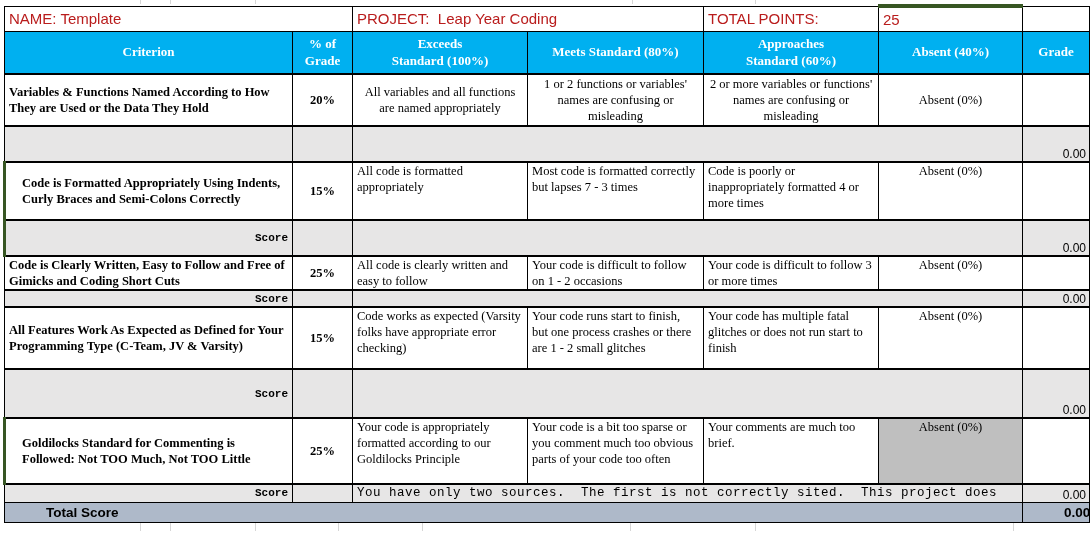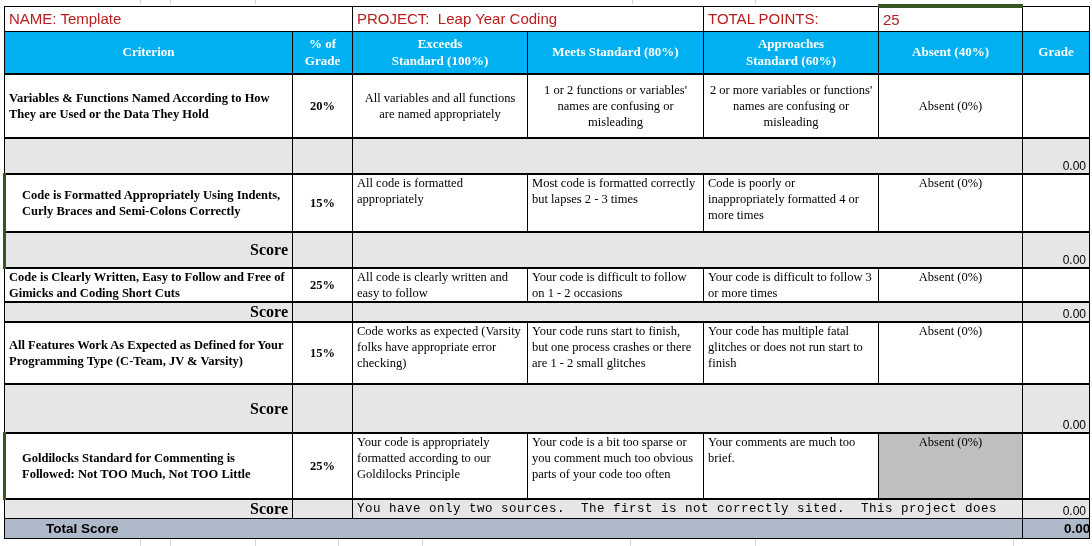--- a/index.html
+++ b/index.html
@@ -28,21 +28,21 @@
            line-height:1.28;vertical-align:top;border-top-width:2px;border-bottom-width:2px;}
   .c-name{font-weight:700;vertical-align:middle !important;}
   .c-pct{font-weight:700;font-size:13.5px;text-align:center;vertical-align:middle !important;}
   .c-abs{text-align:center;}
   .center-row td{text-align:center;vertical-align:middle;}
   .abs-gray{background:#BFBFBF !important;}
   .green-l{border-left:3px solid #375623 !important;padding-left:16px;}
 
   
   .score td{background:#E7E6E6;}
-  .s-label{font-family:Liberation Serif, serif;font-weight:700;font-size:16px;
+  .s-label{font-family:Liberation Mono, monospace;font-weight:700;font-size:11px;
            text-align:right;vertical-align:middle;}
   .s-span{vertical-align:middle;}
   .s-note{font-family:"Liberation Mono","DejaVu Sans Mono",monospace;font-size:12.5px;
           white-space:pre;vertical-align:middle;letter-spacing:0.5px;}
   .s-val{font-family:"Liberation Sans",sans-serif;font-size:12px;text-align:right;
          vertical-align:bottom;padding-right:3px;}
 
   
   .total td{background:#AEB9C9;font-family:"Liberation Sans",sans-serif;font-weight:700;
             font-size:13.5px;height:20px;vertical-align:middle;padding-left:41px;}
@@ -87,41 +87,41 @@
 Grade</th>
       <th>Exceeds
 Standard (100%)</th>
       <th>Meets Standard (80%)</th>
       <th>Approaches
 Standard (60%)</th>
       <th>Absent (40%)</th>
       <th>Grade</th>
     </tr>
 
-    <tr class="crit center-row" style="height:64px">
+    <tr class="crit center-row" style="height:52px">
       <td class="c-name" style="text-align:left">Variables &amp; Functions Named According to How They are Used or the Data They Hold</td>
       <td class="c-pct">20%</td>
       <td>All variables and all functions are named appropriately</td>
       <td>1 or 2 functions or variables' names are confusing or misleading</td>
       <td>2 or more variables or functions' names are confusing or misleading</td>
       <td class="c-abs">Absent (0%)</td>
       <td></td>
     </tr>
     <tr class="score" style="height:36px">
       <td class="s-label"></td>
       <td></td>
       <td class="s-span" colspan="4"></td>
       <td class="s-val">0.00</td>
     </tr>
 
     <tr class="crit" style="height:58px">
       <td class="c-name green-l">Code is Formatted Appropriately Using Indents, Curly Braces and Semi-Colons Correctly</td>
       <td class="c-pct">15%</td>
       <td>All code is formatted appropriately</td>
-      <td>Most code is formatted correctly but lapses 2 - 3 times</td>
+      <td>Most code is formatted correctly but lapses 7 - 3 times</td>
       <td>Code is poorly or inappropriately formatted 4 or more times</td>
       <td class="c-abs">Absent (0%)</td>
       <td></td>
     </tr>
     <tr class="score" style="height:36px">
       <td class="s-label green-l">Score</td>
       <td></td>
       <td class="s-span" colspan="4"></td>
       <td class="s-val">0.00</td>
     </tr>

